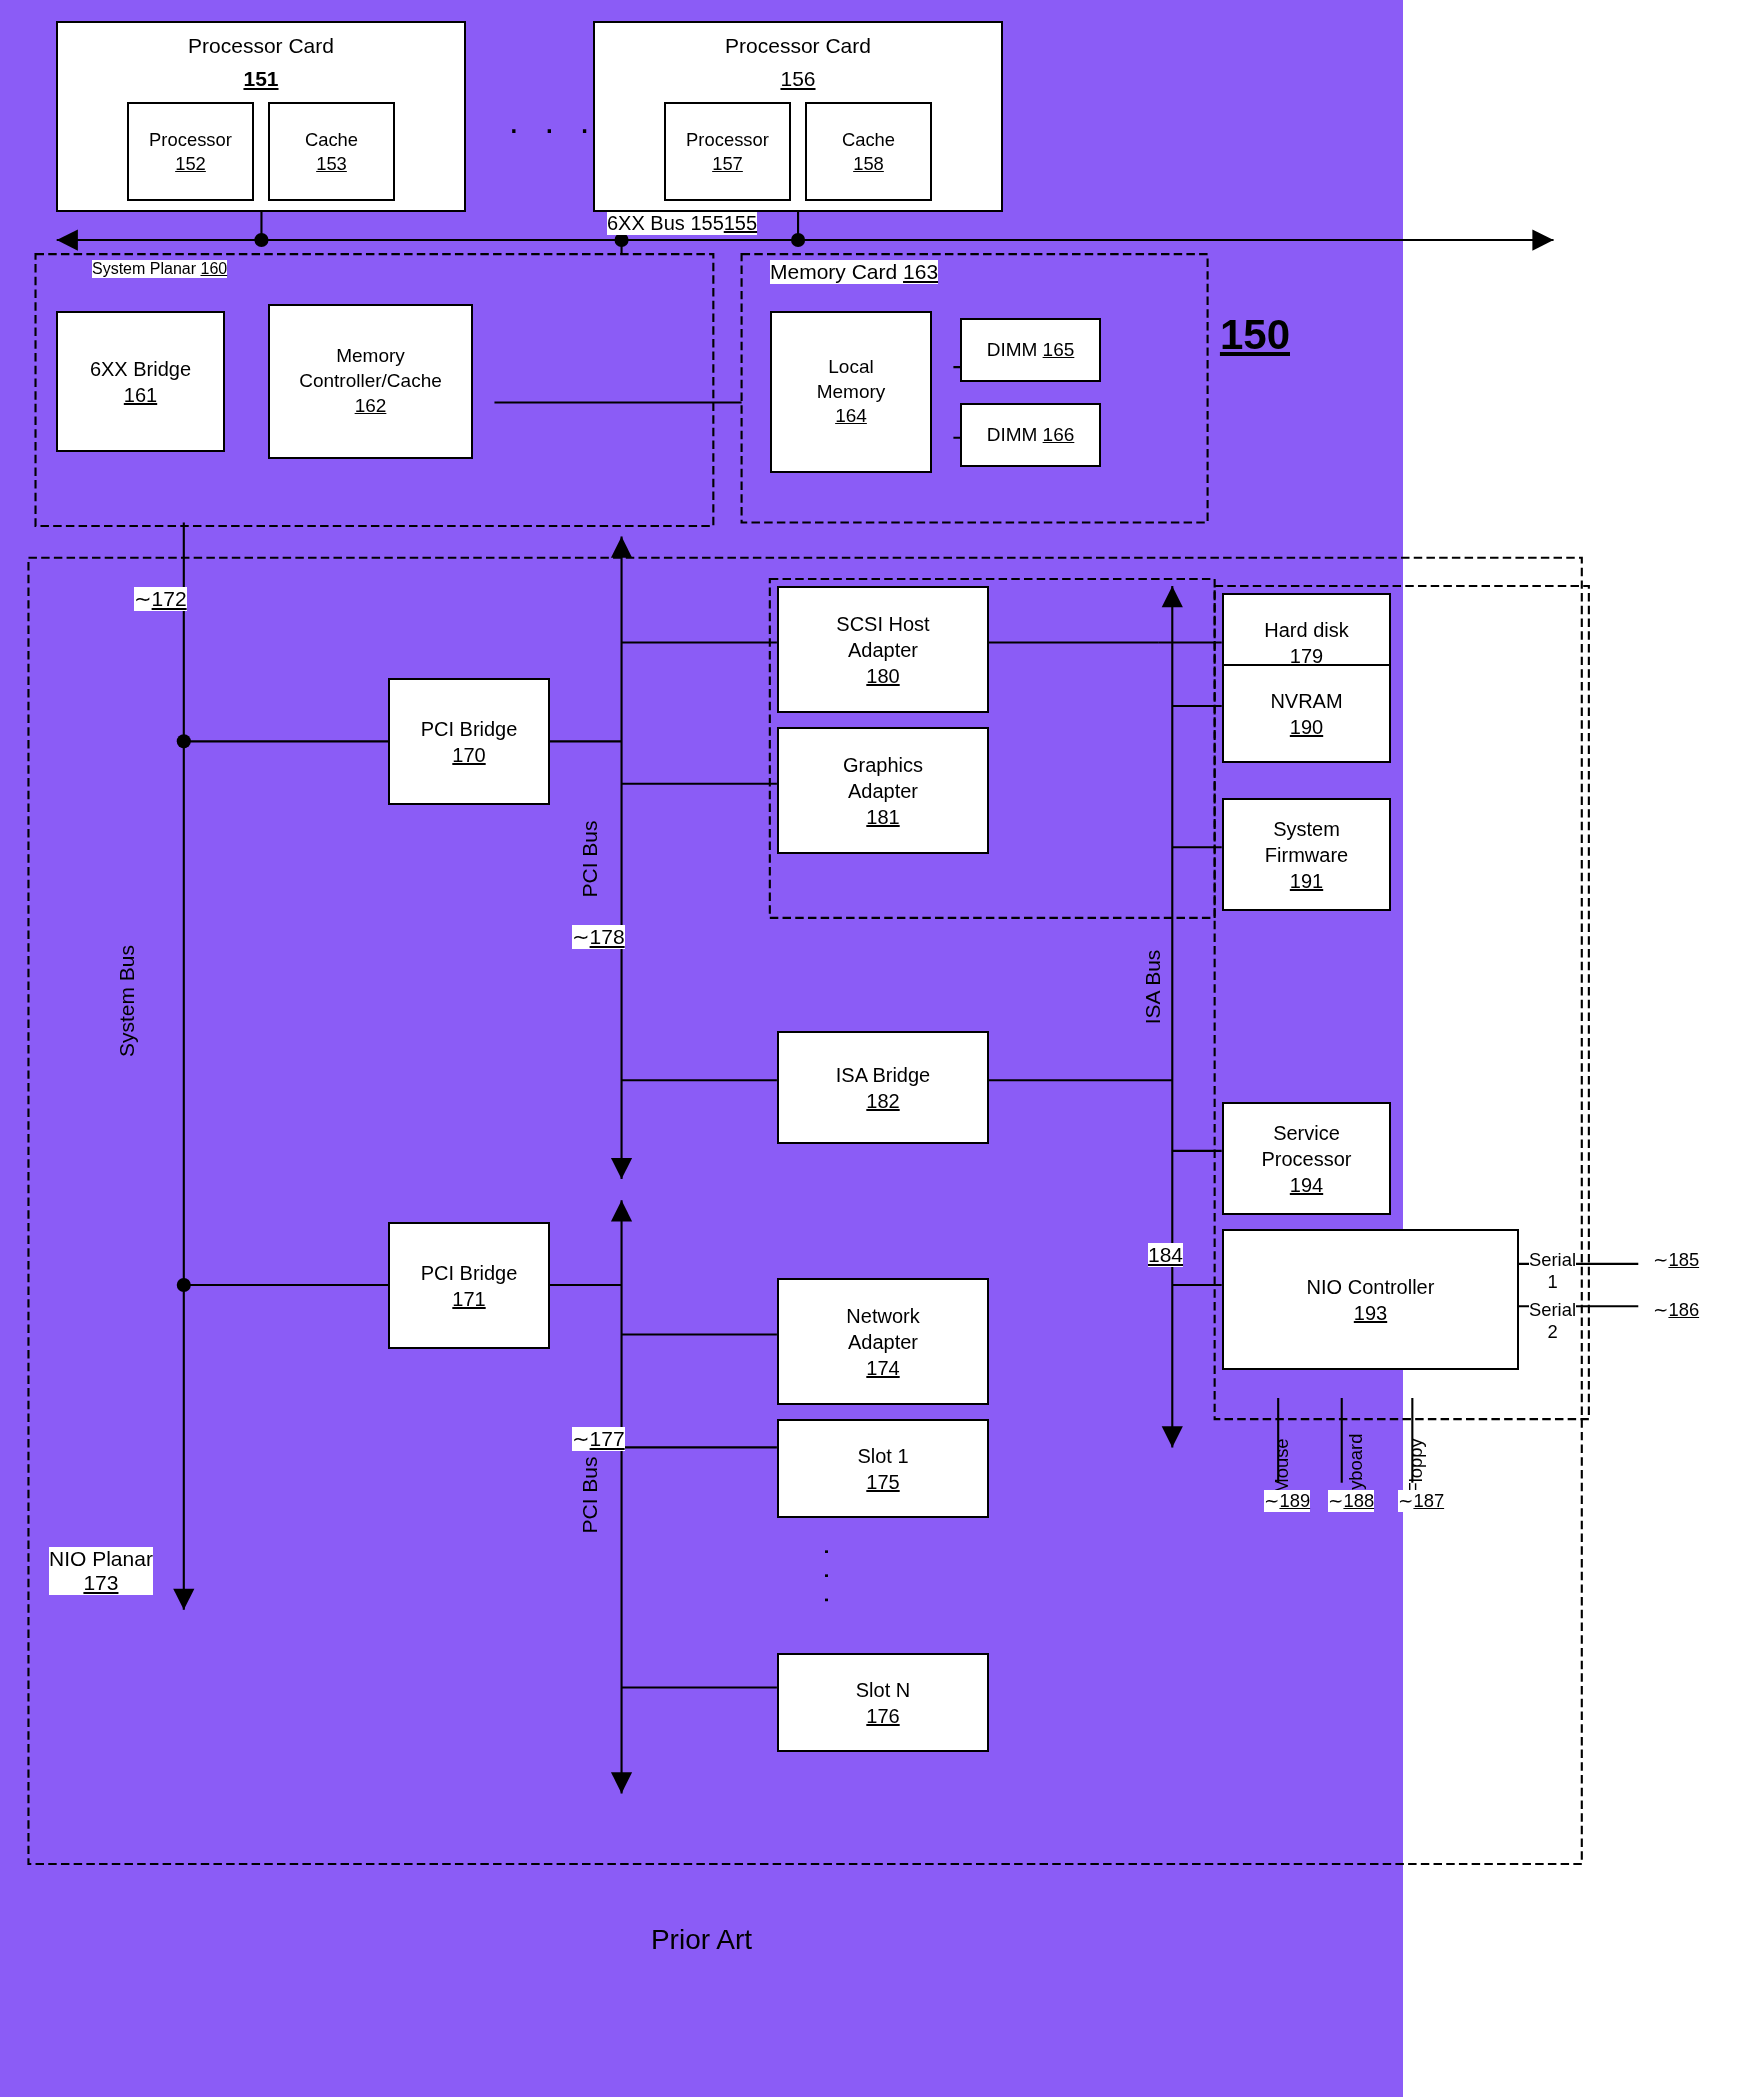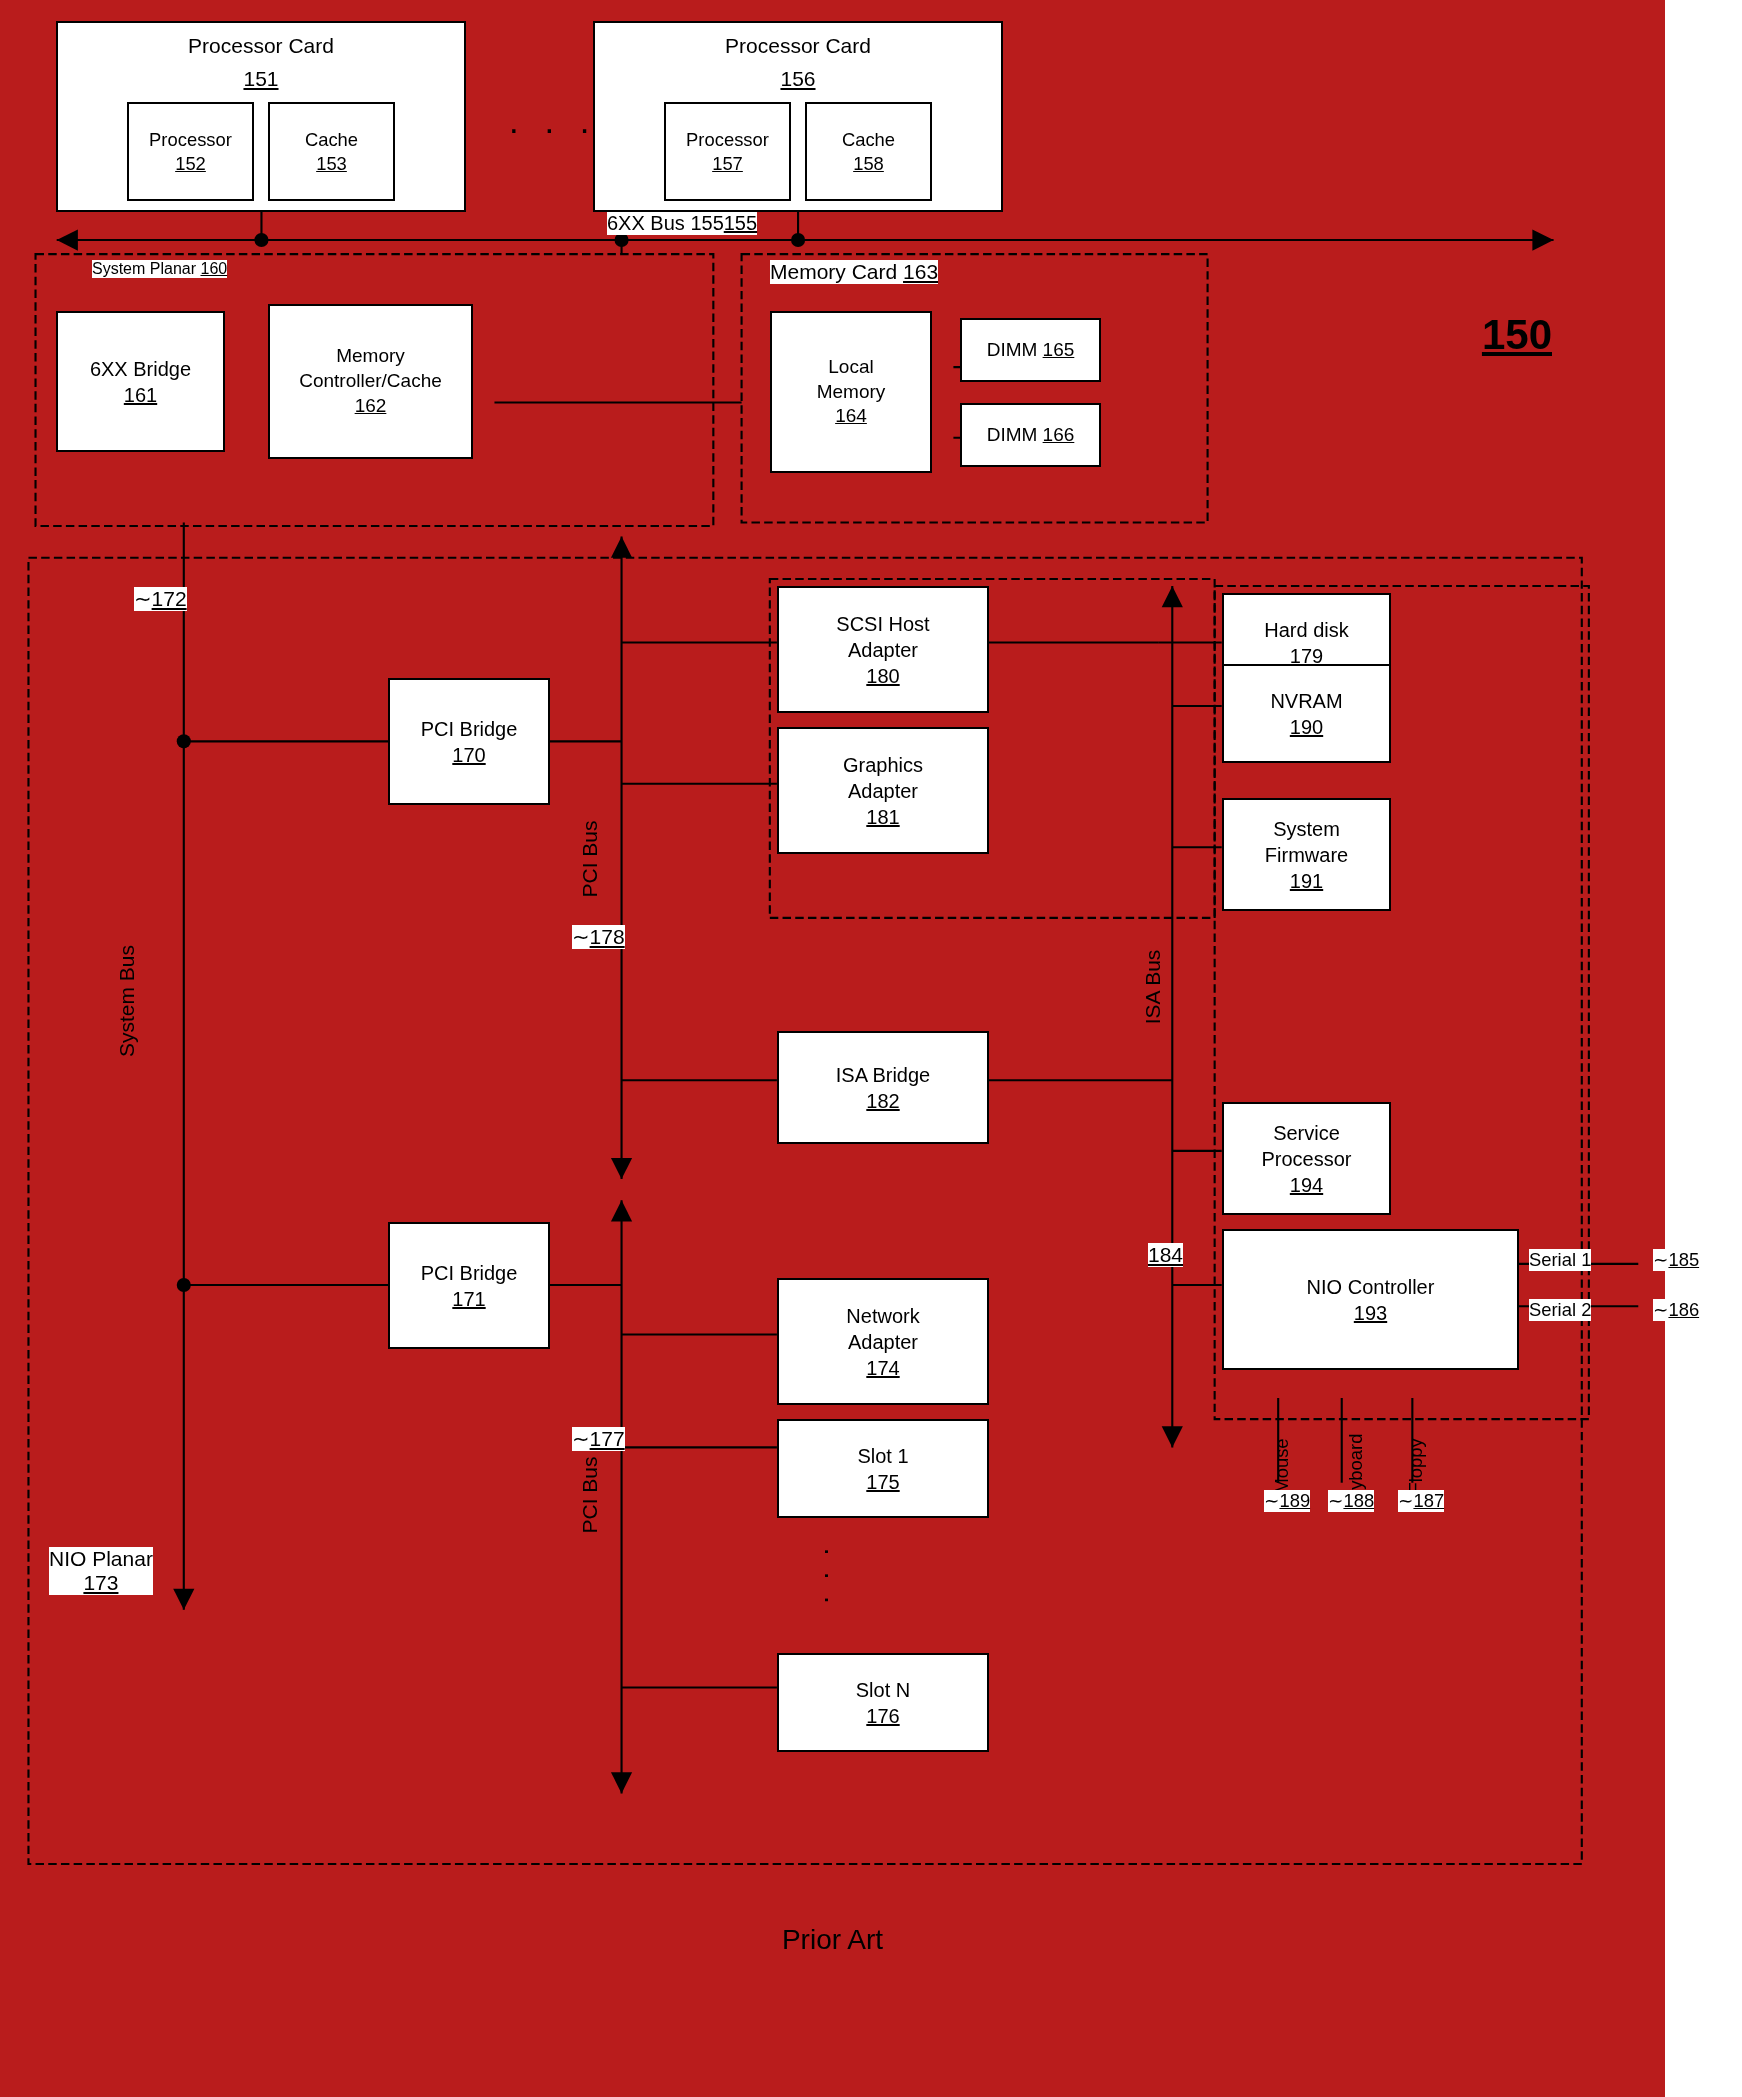--- a/index.html
+++ b/index.html
@@ -7,23 +7,23 @@
       background: #fff;
       font-family: Arial, sans-serif;
       width: 1743px;
       min-height: 2097px;
       position: relative;
       overflow: hidden;
     }
 
     .diagram-container {
       position: relative;
-      width: 1665px;
+      width: 1403px;
       height: 2097px;
-      background: #b91c1c;
+      background: #8b5cf6;
     }
 
     .box {
       position: absolute;
       border: 2.1px solid #000;
       background: #fff;
       display: flex;
       flex-direction: column;
       align-items: center;
       justify-content: center;
@@ -206,21 +206,21 @@
 
     <rect x="1090" y="820" width="630" height="480" stroke="#000" stroke-width="3" stroke-dasharray="12,6" fill="none"></rect>
 
     <line x1="880" y1="340" x2="880" y2="360" stroke="#000" stroke-width="3"></line>
     <circle cx="880" cy="340" r="10" fill="#000"></circle>
 
   </svg>
 
   <div class="box" style="left:56px; top:21px; width:410px; height:191px; border-width:2.1px;">
     <div style="font-size:21px; margin-bottom:5.6px;">Processor Card</div>
-    <div style="text-decoration:underline; font-size:21px;">151</div>
+    <div style="text-decoration:underline; font-size:21px;font-weight:bold;">151</div>
     <div style="display:flex; gap:14px; margin-top:10.6px;">
       <div class="box" style="position:relative; width:127px; height:99px; font-size:18.4px;">
         <div>Processor</div>
         <div style="text-decoration:underline;">152</div>
       </div>
       <div class="box" style="position:relative; width:127px; height:99px; font-size:18.4px;">
         <div>Cache</div>
         <div style="text-decoration:underline;">153</div>
       </div>
     </div>

